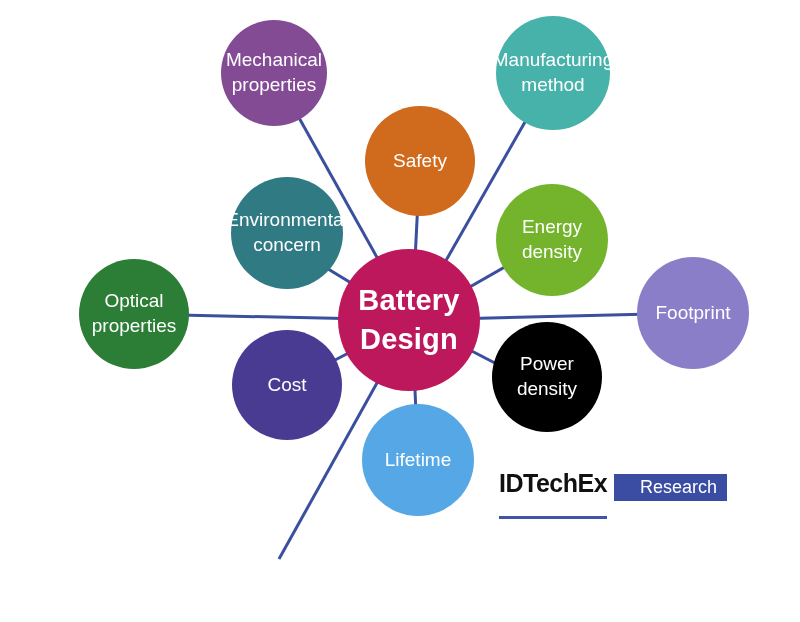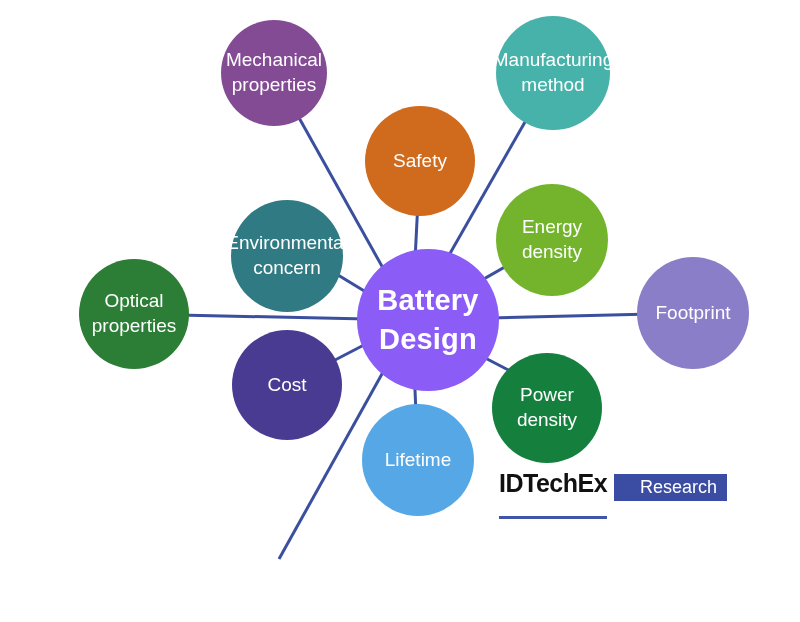--- a/index.html
+++ b/index.html
@@ -81,21 +81,21 @@
       <line x1="412" y1="320" x2="552" y2="240" stroke="#3a4f9e" stroke-width="3"></line>
       <line x1="412" y1="320" x2="693" y2="313" stroke="#3a4f9e" stroke-width="3"></line>
       <line x1="412" y1="320" x2="547" y2="390" stroke="#3a4f9e" stroke-width="3"></line>
       <line x1="412" y1="320" x2="418" y2="460" stroke="#3a4f9e" stroke-width="3"></line>
       <line x1="412" y1="320" x2="279" y2="559" stroke="#3a4f9e" stroke-width="3"></line>
       <line x1="412" y1="320" x2="287" y2="385" stroke="#3a4f9e" stroke-width="3"></line>
       <line x1="412" y1="320" x2="287" y2="244" stroke="#3a4f9e" stroke-width="3"></line>
       <line x1="412" y1="320" x2="134" y2="314" stroke="#3a4f9e" stroke-width="3"></line>
     </svg>
 
-  <div class="node" style="left: 357px; top: 249px; height: 142px; width: 142px; background: #8b5cf6; color: rgb(255, 255, 255);">
+  <div class="node" style="left: 338px; top: 249px; height: 142px; width: 142px; background: #be185d; color: rgb(255, 255, 255);">
     <div class="center-label">
       <span>Battery</span>
       <span>Design</span>
     </div>
   </div>
 
   <div class="node" style="left: 221px; top: 20px; height: 106px; width: 106px; background: rgb(132, 75, 149); color: rgb(255, 255, 255);">
     <span class="node-label">Mechanical properties</span>
   </div>
   <div class="node" style="left: 496px; top: 16px; height: 114px; width: 114px; background: rgb(71, 178, 169); color: rgb(255, 255, 255);">
@@ -103,30 +103,30 @@
   </div>
   <div class="node" style="left: 365px; top: 106px; height: 110px; width: 110px; background: rgb(208, 106, 29); color: rgb(255, 255, 255);">
     <span class="node-label">Safety</span>
   </div>
   <div class="node" style="left: 496px; top: 184px; height: 112px; width: 112px; background: rgb(116, 180, 44); color: rgb(255, 255, 255);">
     <span class="node-label">Energy density</span>
   </div>
   <div class="node" style="left: 637px; top: 257px; height: 112px; width: 112px; background: rgb(139, 126, 200); color: #ffffff;">
     <span class="node-label">Footprint</span>
   </div>
-  <div class="node" style="left: 492px; top: 353px; height: 110px; width: 110px; background: #15803d; color: rgb(255, 255, 255);">
+  <div class="node" style="left: 492px; top: 322px; height: 110px; width: 110px; background: #000000; color: rgb(255, 255, 255);">
     <span class="node-label">Power density</span>
   </div>
   <div class="node" style="left: 362px; top: 404px; height: 112px; width: 112px; background: rgb(85, 168, 229); color: rgb(255, 255, 255);">
     <span class="node-label">Lifetime</span>
   </div>
   <div class="node" style="left: 232px; top: 330px; height: 110px; width: 110px; background: rgb(74, 59, 146); color: rgb(255, 255, 255);">
     <span class="node-label">Cost</span>
   </div>
-  <div class="node" style="left: 231px; top: 200px; height: 112px; width: 112px; background: rgb(47, 122, 131); color: rgb(255, 255, 255);">
+  <div class="node" style="left: 231px; top: 177px; height: 112px; width: 112px; background: rgb(47, 122, 131); color: rgb(255, 255, 255);">
     <span class="node-label">Environmental concern</span>
   </div>
   <div class="node" style="left: 79px; top: 259px; height: 110px; width: 110px; background: rgb(44, 125, 53); color: rgb(255, 255, 255);">
     <span class="node-label">Optical properties</span>
   </div>
 
   <div class="logo">
     <span class="logo-brand" style="color: rgb(17, 17, 17); border-bottom-color: rgb(64, 84, 168);">IDTechEx</span>
     <span class="logo-box" style="background: rgb(58, 77, 163); color: rgb(255, 255, 255);">Research</span>
   </div>

